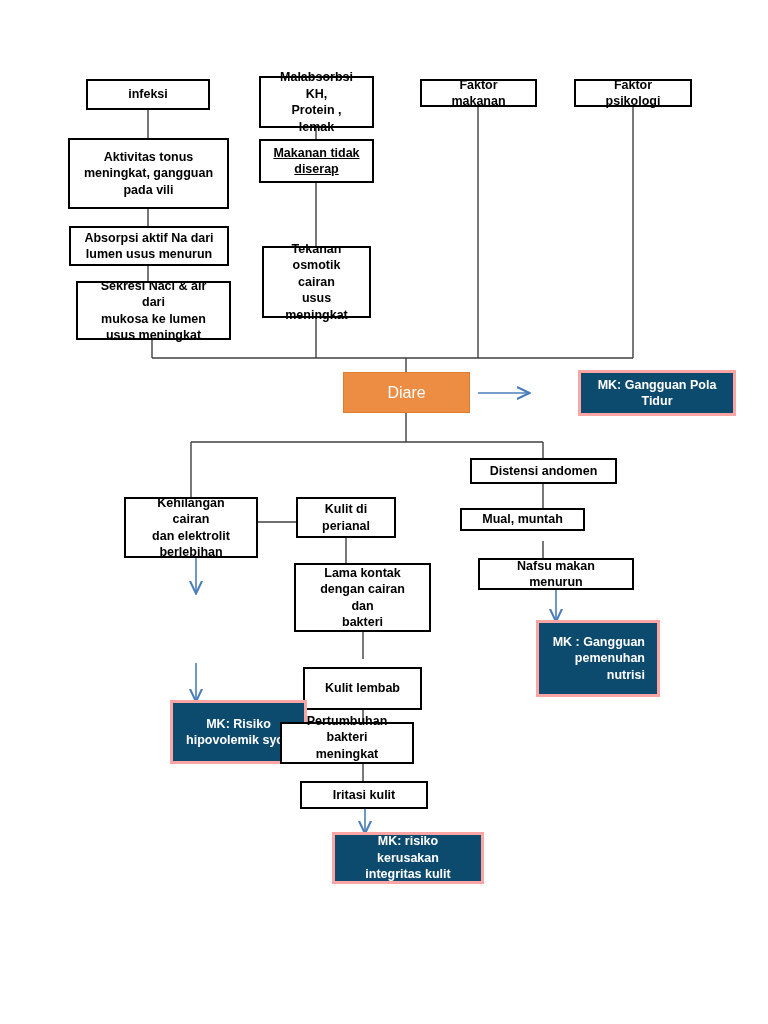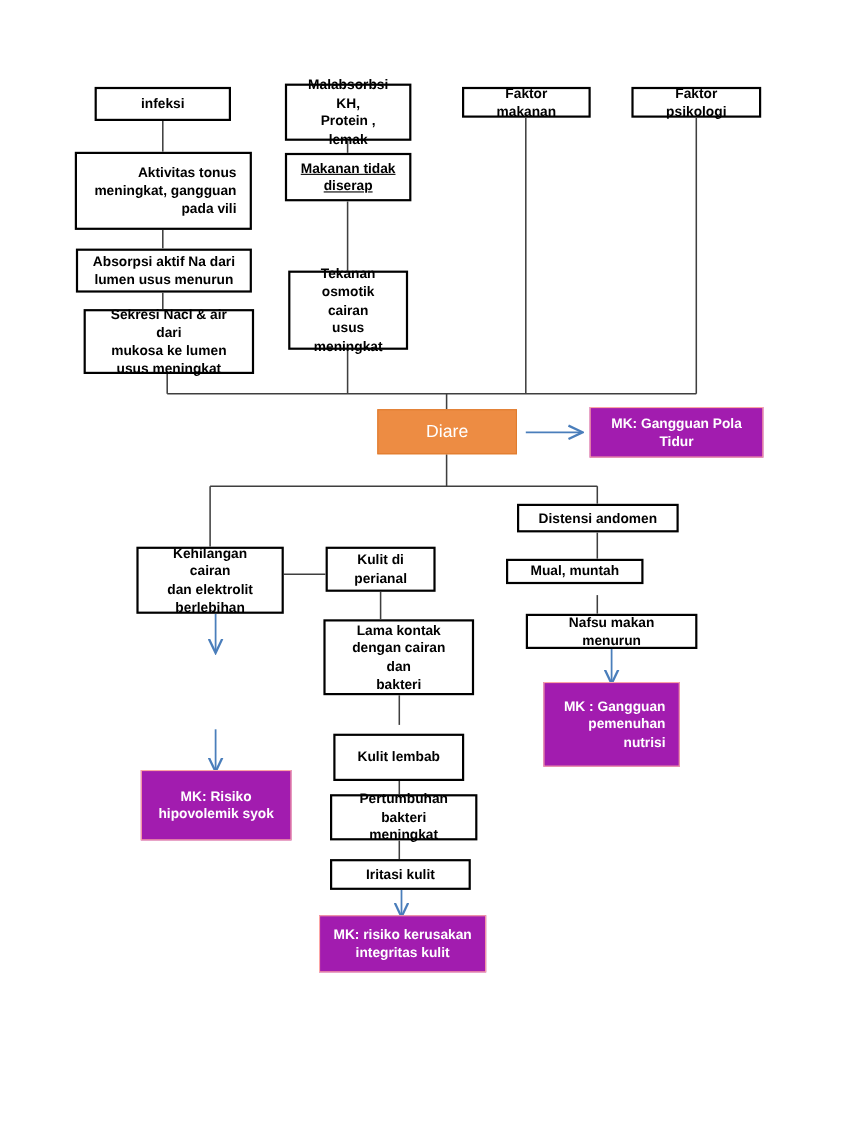--- a/index.html
+++ b/index.html
@@ -55,25 +55,26 @@
   
   .box-orange {
     background: #ED8C43;
     border: 1px solid #E07C2E;
     color: #ffffff;
     font-size: 16px;
     font-weight: normal;
   }
   
   .box-blue {
-    background: #a21caf;
-    border: 1px solid #fca5a5;
+    background: #0c4a6e;
+    border: 3px solid #fca5a5;
     color: #ffffff;
     font-weight: bold;
     font-size: 12.5px;
+    margin-left: 42px;
   }
 </style>
 </head>
 <body>
 
 <div id="canvas">
 
   <svg id="connectors" viewBox="0 0 768 1024" width="768" height="1024" xmlns="http://www.w3.org/2000/svg">
     <defs>
       <marker id="arrowBlue" markerWidth="9" markerHeight="9" refX="7" refY="4.5" orient="auto" markerUnits="strokeWidth">
@@ -152,21 +153,21 @@
   </div>
 
   <div class="node box-white" style="left:420px; top:79px; width:117px; height:28px;">
     <span class="label">Faktor makanan</span>
   </div>
 
   <div class="node box-white" style="left:574px; top:79px; width:118px; height:28px;">
     <span class="label">Faktor psikologi</span>
   </div>
 
-  <div class="node box-white" style="left:68px; top:138px; width:161px; height:71px;text-align:right;">
+  <div class="node box-white" style="left:68px; top:138px; width:161px; height:71px;">
     <span class="label">Aktivitas tonus
 meningkat, gangguan
 pada vili</span>
   </div>
 
   <div class="node box-white" style="left:259px; top:139px; width:115px; height:44px;text-decoration:underline;">
     <span class="label">Makanan tidak
 diserap</span>
   </div>
 
@@ -234,21 +235,21 @@
 
   <div class="node box-white" style="left:303px; top:667px; width:119px; height:43px;">
     <span class="label">Kulit lembab</span>
   </div>
 
   <div class="node box-blue" style="left:128px; top:700px; width:137px; height:64px;">
     <span class="label">MK: Risiko
 hipovolemik syok</span>
   </div>
 
-  <div class="node box-white" style="left:300px; top:722px; width:134px; height:42px;">
+  <div class="node box-white" style="left:280px; top:722px; width:134px; height:42px;align-items:flex-end;">
     <span class="label">Pertumbuhan
 bakteri meningkat</span>
   </div>
 
   <div class="node box-white" style="left:300px; top:781px; width:128px; height:28px;">
     <span class="label">Iritasi kulit</span>
   </div>
 
   <div class="node box-blue" style="left:290px; top:832px; width:152px; height:52px;">
     <span class="label">MK: risiko kerusakan

